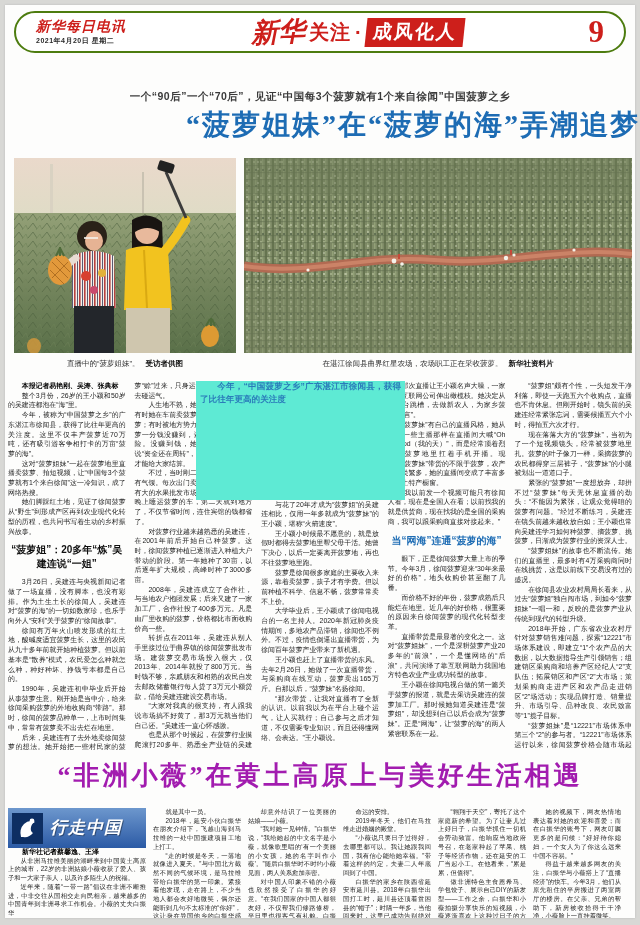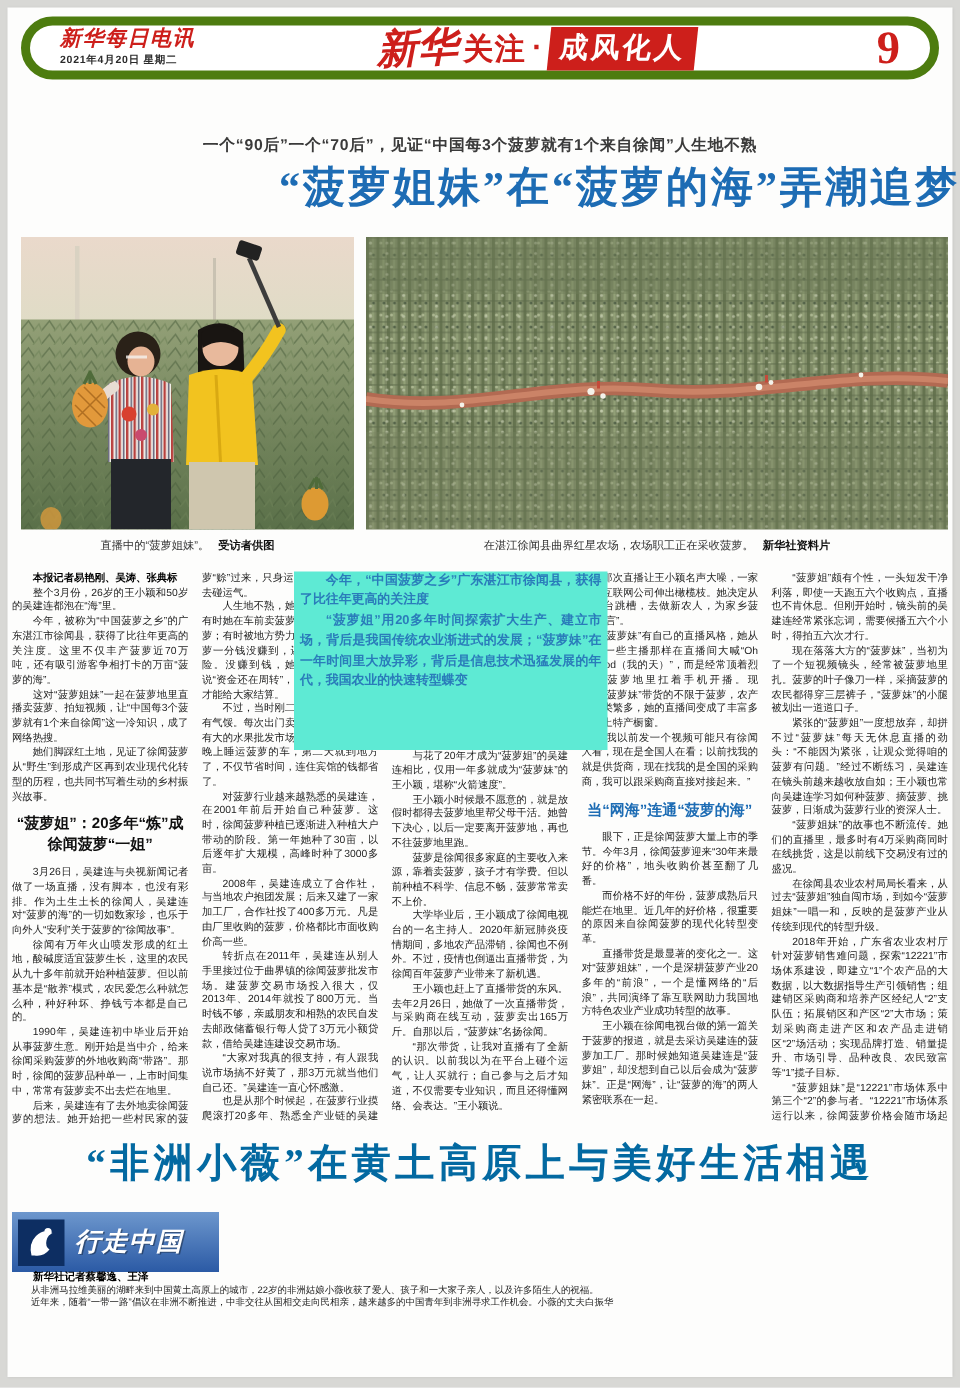--- a/index.html
+++ b/index.html
@@ -1,21 +1,21 @@
 <!DOCTYPE html>
 <html><head>
 <meta charset="utf-8">
 <style>
   html,body{margin:0;padding:0;}
   body{width:640px;height:925px;font-family:"Liberation Sans",sans-serif;background:#d8d8d5;}
   .canvas{position:relative;width:640px;height:925px;overflow:hidden;background:#d8d8d5;}
   .sheet{position:absolute;left:5px;top:5px;width:630px;height:913px;background:#fdfdfc;box-shadow:0 0 2px #bbb;}
 
   
-  .masthead-bar{position:absolute;left:14px;top:11px;width:612px;height:42px;border:6px solid #4d7c0f;
+  .masthead-bar{position:absolute;left:14px;top:11px;width:612px;height:42px;border:2px solid #4d7c0f;
     border-radius:24px;background:#fff;display:flex;align-items:center;justify-content:space-between;
     padding:0 20px;box-sizing:border-box;}
   .mast-left{display:flex;flex-direction:column;justify-content:center;line-height:1.1;}
   .mast-logo{color:#cd1f1b;font-weight:900;font-style:italic;font-size:14px;letter-spacing:1px;
     font-family:"Liberation Serif",serif;}
   .mast-date{font-size:7px;color:#2b2b2b;font-weight:700;letter-spacing:.5px;margin-top:2px;}
   .mast-center{display:flex;align-items:center;gap:4px;}
   .xh-script{color:#cd1f1b;font-weight:900;font-style:italic;font-size:27px;
     font-family:"Liberation Serif",serif;transform:rotate(-3deg);line-height:1;}
   .xh-guanzhu{color:#cd1f1b;font-weight:900;font-size:20px;letter-spacing:1px;}
@@ -48,22 +48,22 @@
   .sub{font-size:10px;font-weight:900;text-align:center;line-height:13.5px;margin:7px 2px;color:#0f0f0f;
     text-indent:0;break-inside:avoid;}
   .sub.blue{color:#1d6cb4;}
   .intro-box{position:absolute;left:188px;top:-4px;width:209px;height:123px;background:#5eead4;
     box-sizing:border-box;padding:3px 4px 0;font-size:8.6px;line-height:13.4px;font-weight:700;
     color:#2a7cba;text-align:justify;z-index:5;overflow:hidden;}
   .intro-box p{margin:0;text-indent:2em;}
 
   
   .bottom-headline{position:absolute;left:0;top:758px;width:640px;text-align:center;font-size:26px;
-    font-weight:900;color:#0369a1;letter-spacing:3px;font-family:"Liberation Serif",serif;}
-  .bottom{position:absolute;left:8px;top:808px;width:624px;height:110px;display:flex;gap:7px;overflow:hidden;flex-direction:column;}
+    font-weight:900;color:#a21caf;letter-spacing:3px;font-family:"Liberation Serif",serif;}
+  .bottom{position:absolute;left:8px;top:808px;width:624px;height:110px;display:flex;gap:7px;overflow:hidden;}
   .bcol{flex:0 0 88px;font-size:6.3px;line-height:8.7px;text-align:justify;color:#1d1d1d;overflow:hidden;}
   .bcol p{margin:0;text-indent:2em;}
   .bcol0{flex:0 0 138px;}
   .logo-box{width:138px;height:40px;background:linear-gradient(180deg,#6d97cd,#2b5aa5);
     display:flex;align-items:center;gap:7px;padding:4px;box-sizing:border-box;}
   .logo-icon{width:31px;height:31px;background:#0d2e62;flex:0 0 31px;display:flex;align-items:center;justify-content:center;}
   .logo-text{color:#fff;font-weight:900;font-style:italic;font-size:17px;letter-spacing:1px;
     text-shadow:1px 1px 0 rgba(0,0,0,.35);white-space:nowrap;}
   .bbyline{font-weight:900;font-size:7px;margin:5px 0 4px;color:#000;text-indent:0;}
 </style>
@@ -80,21 +80,21 @@
     </div>
     <div class="mast-center">
       <span class="xh-script">新华</span>
       <span class="xh-guanzhu">关注</span>
       <span class="xh-dot">·</span>
       <span class="xh-highlight">成风化人</span>
     </div>
     <div class="page-num">9</div>
   </div>
 
-  <div class="kicker">一个“90后”一个“70后”，见证“中国每3个菠萝就有1个来自徐闻”人生地不熟</div>
+  <div class="kicker">一个“90后”一个“70后”，见证“中国每3个菠萝就有1个来自徐闻”中国菠萝之乡</div>
   <div class="headline">“菠萝姐妹”在“菠萝的海”弄潮追梦</div>
 
   <div class="photo photo-left">
     <svg width="222" height="195" viewBox="0 0 222 195" xmlns="http://www.w3.org/2000/svg">
       <defs>
         <linearGradient id="sky" x1="0" y1="0" x2="0" y2="1">
           <stop offset="0" stop-color="#ead9cb"></stop>
             <stop offset="1" stop-color="#dfdcc6"></stop>
         </linearGradient>
         <linearGradient id="field" x1="0" y1="0" x2="0" y2="1">
@@ -190,30 +190,29 @@
   <div class="cap cap-left">
     <span>直播中的“菠萝姐妹”。</span><b>受访者供图</b>
   </div>
   <div class="cap cap-right">
     <span>在湛江徐闻县曲界红星农场，农场职工正在采收菠萝。</span><b>新华社资料片</b>
   </div>
 
   <div class="article">
     <div class="intro-box">
         <p>今年，“中国菠萝之乡”广东湛江市徐闻县，获得了比往年更高的关注度</p>
-        <p>“菠萝姐”用20多年时间探索扩大生产、建立市场，背后是我国传统农业渐进式的发展；“菠萝妹”在一年时间里大放异彩，背后是信息技术迅猛发展的年代，我国农业的快速转型蝶变</p>
       </div>
     <p class="byline">本报记者易艳刚、吴涛、张典标</p>
     <div class="sec">
         <p>整个3月份，26岁的王小颖和50岁的吴建连都泡在“海”里。</p>
         <p>今年，被称为“中国菠萝之乡”的广东湛江市徐闻县，获得了比往年更高的关注度。这里不仅丰产菠萝近70万吨，还有吸引游客争相打卡的万亩“菠萝的海”。</p>
         <p>这对“菠萝姐妹”一起在菠萝地里直播卖菠萝、拍短视频，让“中国每3个菠萝就有1个来自徐闻”这一冷知识，成了网络热搜。</p>
         <p>她们脚踩红土地，见证了徐闻菠萝从“野生”到形成产区再到农业现代化转型的历程，也共同书写着生动的乡村振兴故事。</p>
       </div>
-    <h3 class="sub">“菠萝姐”：20多年“炼”成徐闻菠萝“一姐”</h3>
+    <h3 class="sub">“菠萝姐”：20多年“炼”吴建连说“一姐”</h3>
     <div class="sec">
         <p>3月26日，吴建连与央视新闻记者做了一场直播，没有脚本，也没有彩排。作为土生土长的徐闻人，吴建连对“菠萝的海”的一切如数家珍，也乐于向外人“安利”关于菠萝的“徐闻故事”。</p>
         <p>徐闻有万年火山喷发形成的红土地，酸碱度适宜菠萝生长，这里的农民从九十多年前就开始种植菠萝。但以前基本是“散养”模式，农民爱怎么种就怎么种，种好种坏、挣钱亏本都是自己的。</p>
         <p>1990年，吴建连初中毕业后开始从事菠萝生意。刚开始是当中介，给来徐闻采购菠萝的外地收购商“带路”。那时，徐闻的菠萝品种单一，上市时间集中，常常有菠萝卖不出去烂在地里。</p>
         <p>后来，吴建连有了去外地卖徐闻菠萝的想法。她开始把一些村民家的菠萝“赊”过来，只身运到湖南、江苏等地去碰运气。</p>
         <p>人生地不熟，她曾遭遇不少挫折。有时她在车前卖菠萝，有人在车后偷菠萝；有时被地方势力压价，不仅一车菠萝一分钱没赚到，还面临人身安全风险。没赚到钱，她只能跟村民解释说“资金还在周转”，需要再多赊一点钱才能给大家结算。</p>
         <p>不过，当时刚二十出头的吴建连没有气馁。每次出门卖菠萝前，听说哪里有大的水果批发市场，她都会去考察。晚上睡运菠萝的车，第二天就到地方了，不仅节省时间，连住宾馆的钱都省了。</p>
         <p>对菠萝行业越来越熟悉的吴建连，在2001年前后开始自己种菠萝。这时，徐闻菠萝种植已逐渐进入种植大户带动的阶段。第一年她种了30亩，以后逐年扩大规模，高峰时种了3000多亩。</p>
         <p>2008年，吴建连成立了合作社，与当地农户抱团发展；后来又建了一家加工厂，合作社投了400多万元。凡是由厂里收购的菠萝，价格都比市面收购价高一些。</p>
         <p>转折点在2011年，吴建连从别人手里接过位于曲界镇的徐闻菠萝批发市场。建菠萝交易市场投入很大，仅2013年、2014年就投了800万元。当时钱不够，亲戚朋友和相熟的农民自发去邮政储蓄银行每人贷了3万元小额贷款，借给吴建连建设交易市场。</p>

